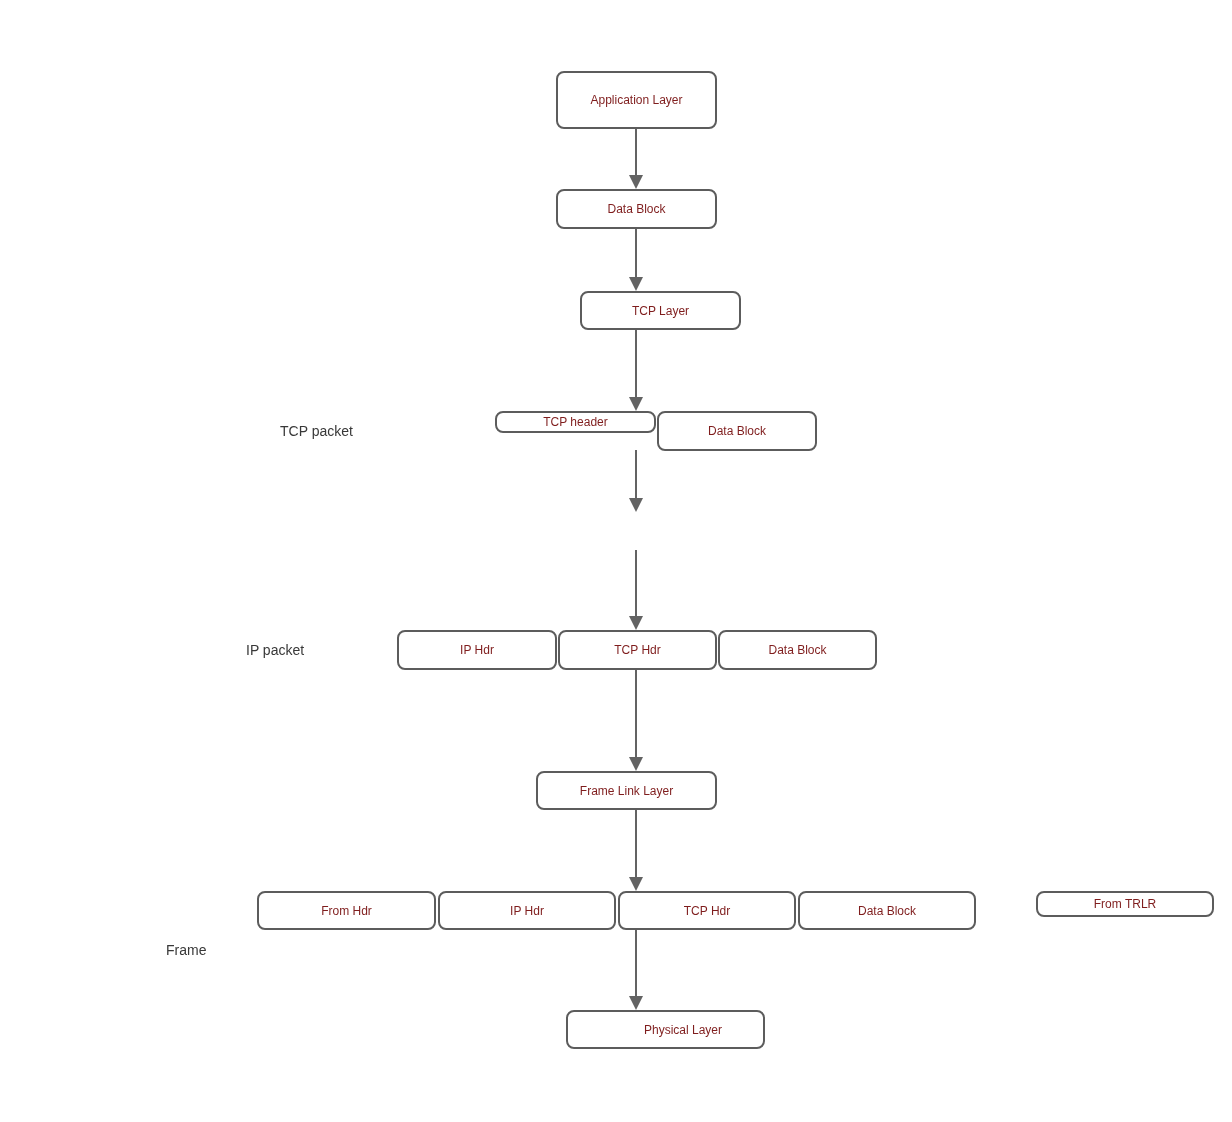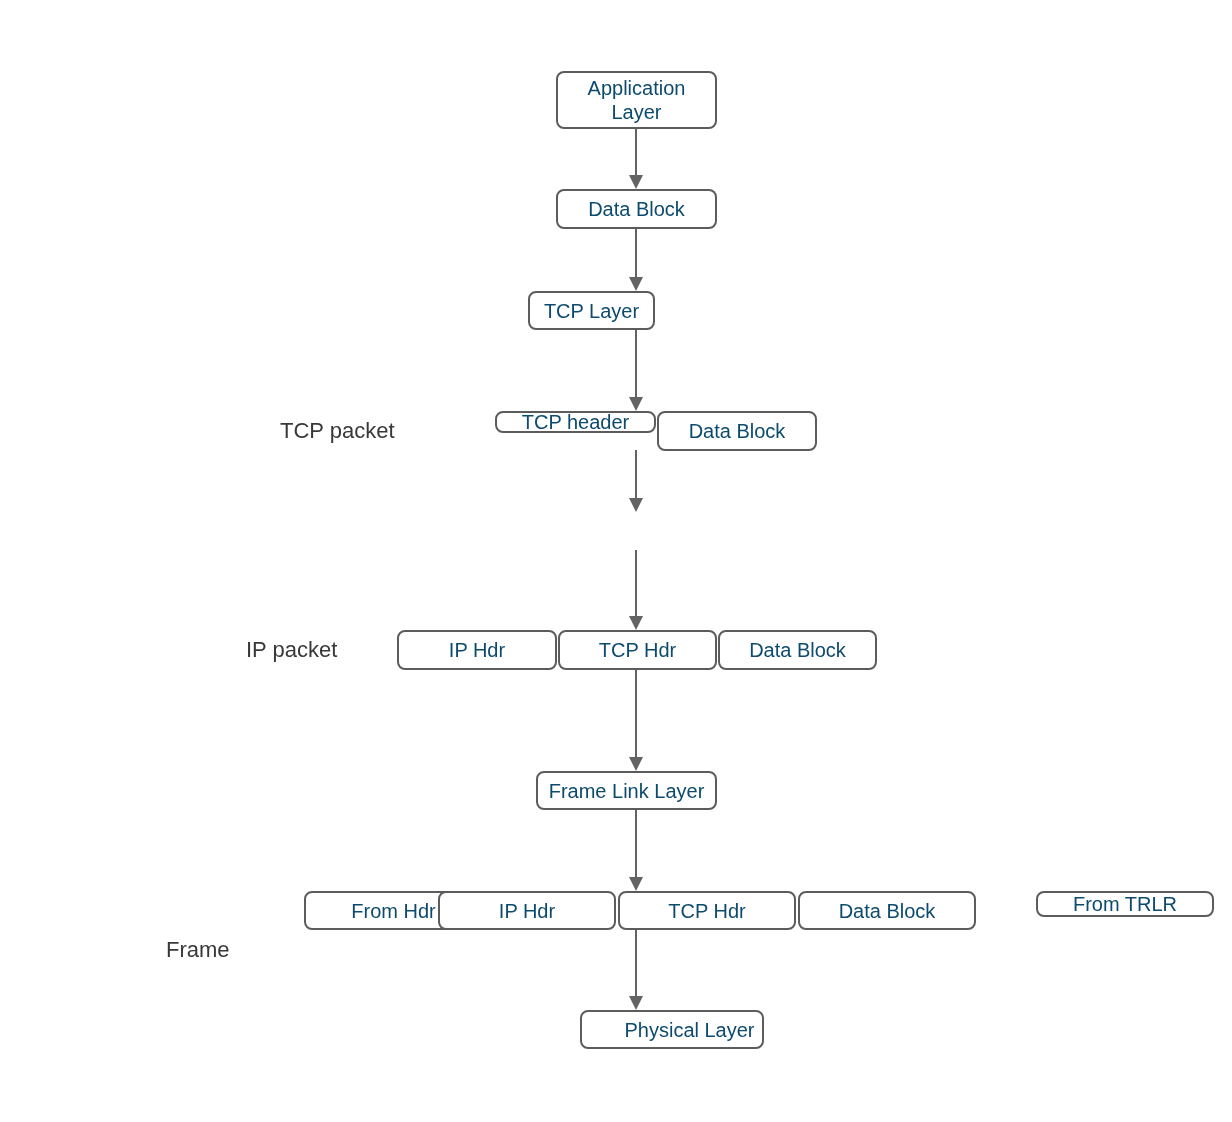--- a/index.html
+++ b/index.html
@@ -17,28 +17,28 @@
   }
   .node {
     position: absolute;
     background: #ffffff;
     border: 2px solid #5c5c5c;
     border-radius: 8px;
     display: flex;
     align-items: center;
     justify-content: center;
     text-align: center;
-    font-size: 20px;
+    font-size: 12px;
     line-height: 24px;
-    color: #0c4a6e;
+    color: #7f1d1d;
     padding: 2px 6px;
   }
   .side-label {
     position: absolute;
-    font-size: 22px;
+    font-size: 14px;
     line-height: 22px;
     color: #383838;
     white-space: nowrap;
   }
   .vline {
     position: absolute;
     width: 2px;
     background: #636363;
   }
   .arrowhead {
@@ -76,39 +76,39 @@
   <div class="vline" style="left:635px; top:810px; height:68px;"></div>
   <div class="arrowhead" style="left:629px; top:877px;"></div>
 
   <div class="vline" style="left:635px; top:930px; height:67px;"></div>
   <div class="arrowhead" style="left:629px; top:996px;"></div>
 
   <div class="node" style="left:556px; top:71px; width:161px; height:58px;">Application Layer</div>
 
   <div class="node" style="left:556px; top:189px; width:161px; height:40px;">Data Block</div>
 
-  <div class="node" style="left:528px; top:291px; width:127px; height:39px;">TCP Layer</div>
+  <div class="node" style="left:580px; top:291px; width:161px; height:39px;">TCP Layer</div>
 
   <div class="side-label" style="left:280px; top:420px;">TCP packet</div>
 
   <div class="node" style="left:495px; top:411px; width:161px; height:22px;">TCP header</div>
   <div class="node" style="left:657px; top:411px; width:160px; height:40px;">Data Block</div>
 
 
   <div class="side-label" style="left:230px; top:639px;margin-left:16px;">IP packet</div>
 
   <div class="node" style="left:397px; top:630px; width:160px; height:40px;">IP Hdr</div>
   <div class="node" style="left:558px; top:630px; width:159px; height:40px;">TCP Hdr</div>
   <div class="node" style="left:718px; top:630px; width:159px; height:40px;">Data Block</div>
 
   <div class="node" style="left:536px; top:771px; width:181px; height:39px;">Frame Link Layer</div>
 
   <div class="side-label" style="left:166px; top:899px;margin-top:40px;">Frame</div>
 
-  <div class="node" style="left:257px; top:891px; width:179px; height:39px;margin-left:47px;">From Hdr</div>
+  <div class="node" style="left:257px; top:891px; width:179px; height:39px;">From Hdr</div>
   <div class="node" style="left:438px; top:891px; width:178px; height:39px;">IP Hdr</div>
   <div class="node" style="left:618px; top:891px; width:178px; height:39px;">TCP Hdr</div>
   <div class="node" style="left:798px; top:891px; width:178px; height:39px;">Data Block</div>
   <div class="node" style="left:1036px; top:891px; width:178px; height:26px;">From TRLR</div>
 
-  <div class="node" style="left:580px; top:1010px; width:184px; height:39px;padding-left:41px;">Physical Layer</div>
+  <div class="node" style="left:566px; top:1010px; width:199px; height:39px;padding-left:41px;">Physical Layer</div>
 
 </div>
 
 </body></html>

